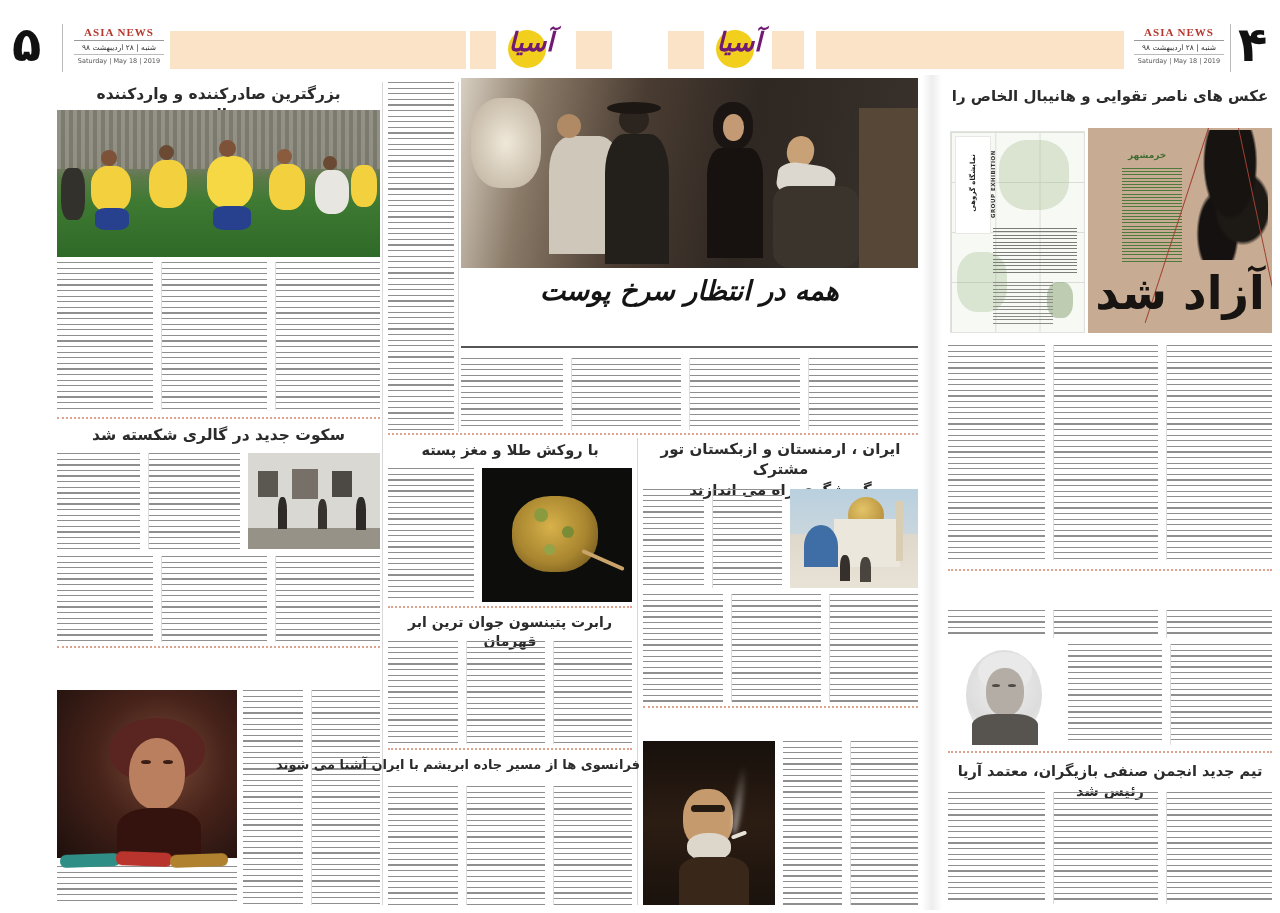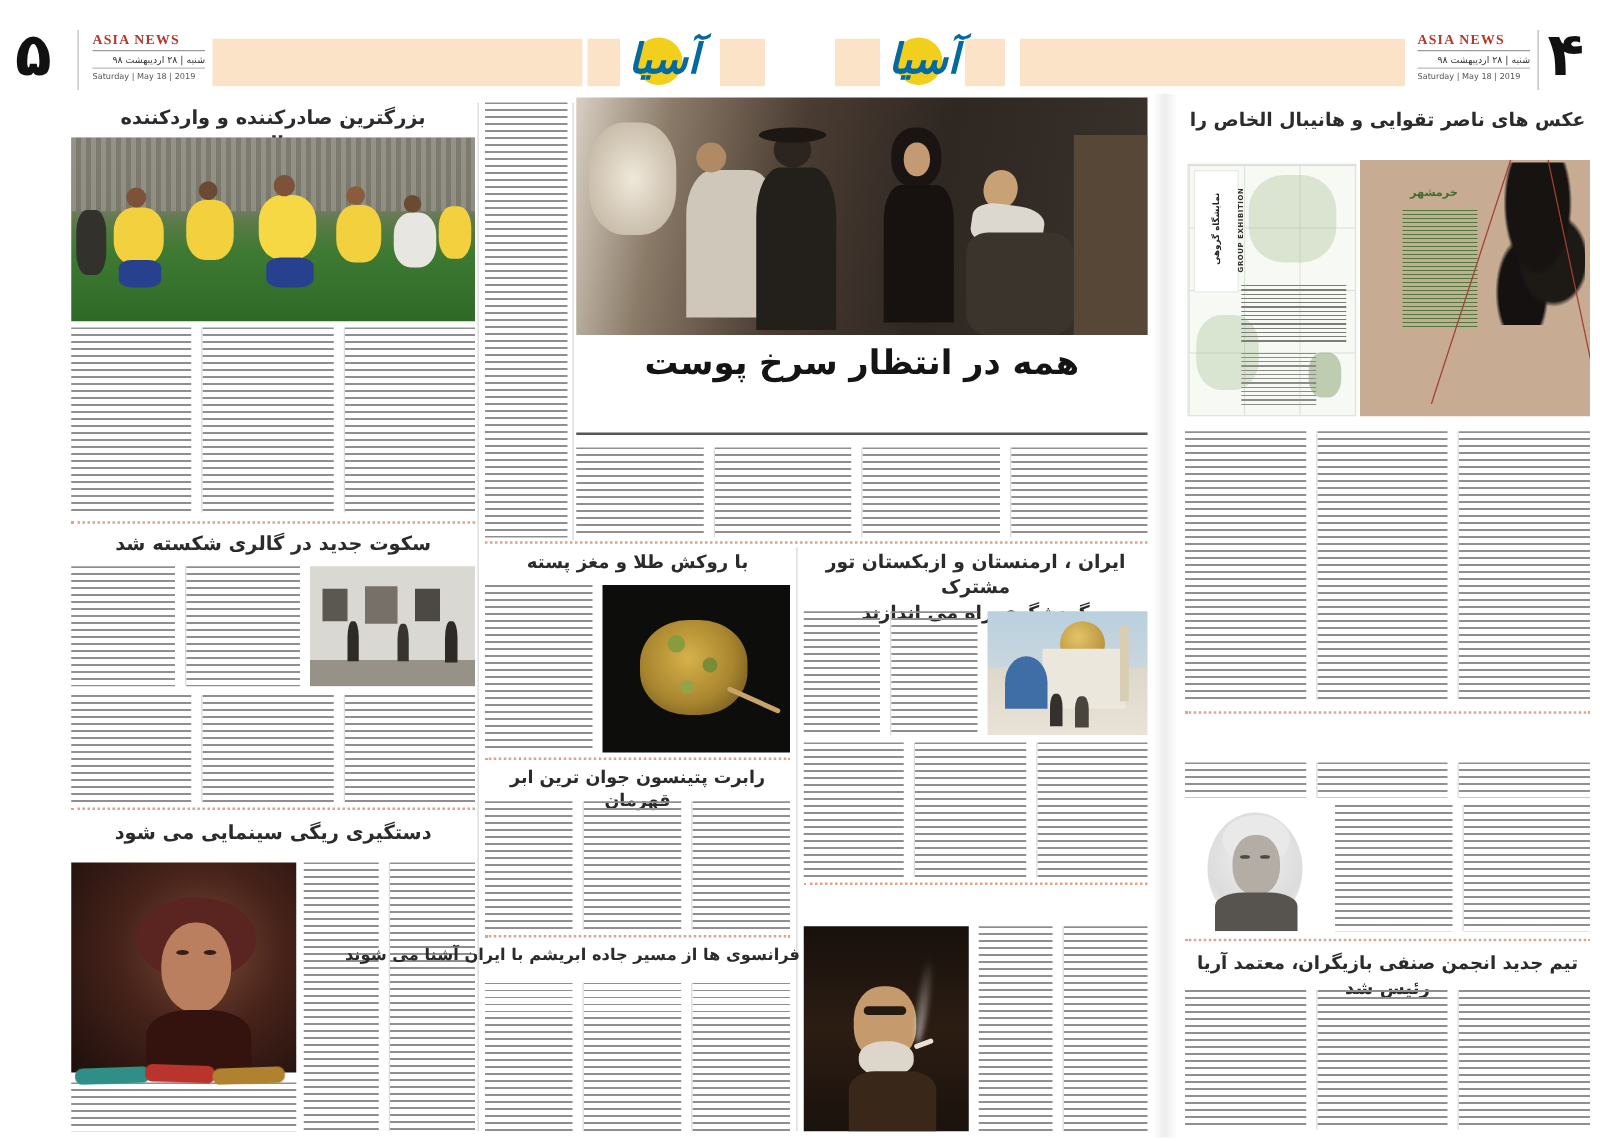--- a/index.html
+++ b/index.html
@@ -14,27 +14,27 @@
   .greek-dark{background-image:repeating-linear-gradient(to bottom,#555 0,#555 2px,transparent 2px,transparent 6px);}
   .cols{position:absolute;display:flex;}
   .col{flex:1;}
   .col + .col{border-left:1px solid #dcdcdc;margin-left:8px;padding-left:8px;}
   .row{position:absolute;display:flex;gap:8px;}
   .vrule{position:absolute;width:1px;background:#d8d8d8;}
   .dotsep{position:absolute;height:0;border-top:2px dotted #dfa28e;}
   .band{position:absolute;background:#fbe3c7;}
   .photo{position:relative;overflow:hidden;flex:none;}
   .photo-abs{position:absolute;overflow:hidden;}
-  .brandblock{position:absolute;width:90px;}
+  .brandblock{position:absolute;width:90px;text-align:center;}
   .brandname{font-family:"Liberation Serif",serif;font-weight:700;font-size:11px;letter-spacing:1px;color:#b6372d;border-bottom:1px solid #9a9a9a;padding-bottom:2px;}
   .branddatefa{font-size:7.5px;color:#333;border-bottom:1px solid #bbb;padding:2px 0;direction:rtl;}
   .branddateen{font-size:6.5px;color:#555;padding-top:2px;}
   .pagenum{position:absolute;font-weight:700;font-size:48px;color:#111;line-height:1;}
   .logo-circle{position:absolute;width:38px;height:38px;border-radius:50%;background:#f2cf1d;}
-  .logo-text{position:absolute;font-weight:700;font-size:33px;color:#0369a1;direction:rtl;font-style:italic;}
+  .logo-text{position:absolute;font-weight:700;font-size:26px;color:#701a75;direction:rtl;font-style:italic;}
   .shape{position:absolute;}
 </style>
 </head>
 <body>
 
 <div id="canvas">
 
   <div class="pagenum" style="left:12px;top:20px;">۵</div>
   <div class="vrule" style="left:62px;top:24px;height:48px;background:#b9b9b9;"></div>
 
@@ -117,21 +117,20 @@
   </div>
 
   <div class="cols" style="left:57px;top:556px;width:323px;height:86px;">
     <div class="col greek"></div>
     <div class="col greek"></div>
     <div class="col greek"></div>
   </div>
 
   <div class="dotsep" style="left:57px;top:646px;width:323px;"></div>
 
-  <div class="hl" style="left:57px;top:656px;width:323px;font-size:15.5px;">دستگیری ریگی سینمایی می شود</div>
 
   <div class="photo-abs" style="left:57px;top:690px;width:180px;height:168px;background:radial-gradient(circle at 58% 42%,#7a4a38 0%,#47231a 45%,#1d0f0c 100%);">
     <div class="shape" style="left:52px;top:28px;width:96px;height:66px;background:#5a2420;border-radius:50%;"></div>
     <div class="shape" style="left:72px;top:48px;width:56px;height:72px;background:#b97f5e;border-radius:48%;"></div>
     <div class="shape" style="left:84px;top:70px;width:10px;height:4px;background:#3a1d14;border-radius:50%;"></div>
     <div class="shape" style="left:106px;top:70px;width:10px;height:4px;background:#3a1d14;border-radius:50%;"></div>
     <div class="shape" style="left:60px;top:118px;width:84px;height:50px;background:#34130e;border-radius:40% 40% 0 0;"></div>
   </div>
 
   <div class="cols" style="left:243px;top:690px;width:137px;height:215px;">
@@ -157,21 +156,21 @@
     <div class="shape" style="left:144px;top:56px;width:64px;height:130px;background:#23201c;border-radius:30% 30% 0 0;"></div>
     <div class="shape" style="left:252px;top:24px;width:40px;height:48px;background:#1a1512;border-radius:45%;"></div>
     <div class="shape" style="left:262px;top:36px;width:21px;height:27px;background:#c49a74;border-radius:48%;"></div>
     <div class="shape" style="left:246px;top:70px;width:56px;height:110px;background:#17120f;border-radius:25% 25% 0 0;"></div>
     <div class="shape" style="left:326px;top:58px;width:27px;height:31px;background:#c9a176;border-radius:48%;transform:rotate(12deg);"></div>
     <div class="shape" style="left:316px;top:86px;width:58px;height:34px;background:#ddd8cf;border-radius:35%;transform:rotate(8deg);"></div>
     <div class="shape" style="left:312px;top:108px;width:86px;height:82px;background:#3a342c;border-radius:20%;"></div>
     <div class="shape" style="left:398px;top:30px;width:59px;height:160px;background:#564737;"></div>
   </div>
 
-  <div class="hl" style="left:461px;top:274px;width:457px;font-size:27px;line-height:1.25;color:#141414;">
+  <div class="hl" style="left:461px;top:274px;width:457px;font-size:27px;line-height:1.25;color:#141414;font-style:italic;">
     <div>همه در انتظار سرخ پوست</div>
   </div>
   <div class="abs greek-dark" style="left:461px;top:346px;width:457px;height:5px;"></div>
   <div class="cols" style="left:461px;top:358px;width:457px;height:72px;">
     <div class="col greek"></div>
     <div class="col greek"></div>
     <div class="col greek"></div>
     <div class="col greek"></div>
   </div>
 
@@ -264,20 +263,21 @@
     <div class="shape greek" style="left:42px;top:96px;width:84px;height:48px;background-image:repeating-linear-gradient(to bottom,#7b7d76 0,#7b7d76 1px,transparent 1px,transparent 3.4px);"></div>
     <div class="shape greek" style="left:42px;top:150px;width:60px;height:44px;background-image:repeating-linear-gradient(to bottom,#8b8d86 0,#8b8d86 1px,transparent 1px,transparent 3.4px);"></div>
   </div>
 
   <div class="photo-abs" style="left:1088px;top:128px;width:184px;height:205px;background:#c7ac93;">
     <div class="shape" style="left:96px;top:2px;width:84px;height:130px;background:radial-gradient(ellipse at 55% 25%,#161310 0 38%,transparent 42%),radial-gradient(ellipse at 70% 60%,#1d1915 0 30%,transparent 34%),radial-gradient(ellipse at 40% 80%,#141110 0 26%,transparent 30%);"></div>
     <div class="shape" style="left:34px;top:40px;width:60px;height:95px;background-image:repeating-linear-gradient(to bottom,#4c7a3c 0,#4c7a3c 1px,transparent 1px,transparent 3.2px);"></div>
     <div style="position:absolute;left:40px;top:22px;font-size:9px;font-weight:700;color:#3f6d33;direction:rtl;">خرمشهر</div>
     <div class="shape" style="left:120px;top:0;width:1px;height:205px;background:#a04033;transform:rotate(18deg);transform-origin:top;"></div>
     <div class="shape" style="left:150px;top:0;width:1px;height:205px;background:#a04033;transform:rotate(-12deg);transform-origin:top;"></div>
+    <div style="position:absolute;left:0;top:138px;width:100%;text-align:center;font-size:46px;font-weight:700;color:#171412;direction:rtl;letter-spacing:2px;">آزاد شد</div>
   </div>
 
   <div class="cols" style="left:948px;top:345px;width:324px;height:215px;">
     <div class="col greek"></div>
     <div class="col greek"></div>
     <div class="col greek"></div>
   </div>
 
   <div class="dotsep" style="left:948px;top:569px;width:324px;"></div>
 

